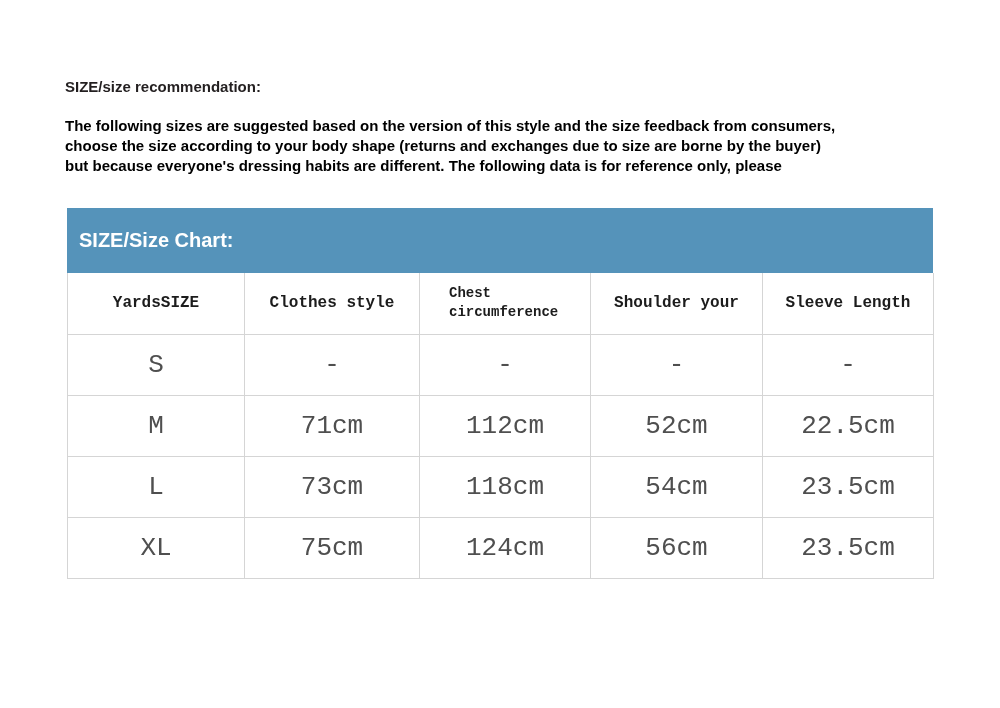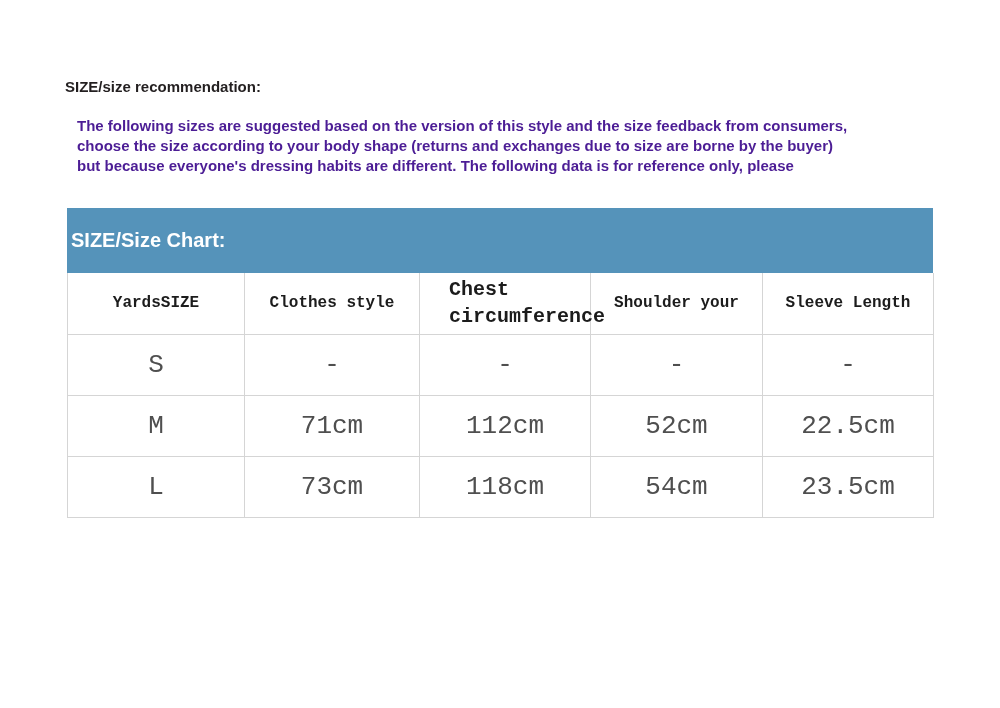--- a/index.html
+++ b/index.html
@@ -22,36 +22,35 @@
     color: #231f20;
   }
   .desc {
     position: absolute;
     left: 65px;
     top: 116px;
     width: 872px;
     font-size: 15px;
     font-weight: bold;
     line-height: 20px;
-    color: #4c1d95;
+    color: #000000;
     white-space: nowrap;
-    margin-left: 12px;
   }
   .chart-bar {
     position: absolute;
     left: 67px;
     top: 208px;
     width: 866px;
     height: 65px;
     background: #5593ba;
     display: flex;
     align-items: center;
   }
   .chart-bar .bar-title {
-    padding-left: 4px;
+    padding-left: 12px;
     font-size: 20px;
     font-weight: bold;
     color: #ffffff;
   }
   table.size-table {
     position: absolute;
     left: 67px;
     top: 273px;
     width: 866px;
     border-collapse: collapse;
@@ -68,21 +67,21 @@
   table.size-table tr:first-child th { border-top: none; }
   table.size-table th {
     font-size: 16px;
     font-weight: bold;
     color: #1c1c1c;
   }
   th.th-wrap .wrap-inner {
     display: inline-block;
     width: 112px;
     text-align: left;
-    font-size: 20px;
+    font-size: 14px;
     line-height: 1.35;
   }
   table.size-table td {
     font-size: 26px;
     font-weight: normal;
     color: #4f4f4f;
   }
   td.size-cell { font-size: 25px; color: #4a4a4a; }
 </style>
 </head>
@@ -136,16 +135,23 @@
         <td>52cm</td>
         <td>22.5cm</td>
       </tr>
       <tr>
         <td class="size-cell">L</td>
         <td>73cm</td>
         <td>118cm</td>
         <td>54cm</td>
         <td>23.5cm</td>
       </tr>
+      <tr>
+        <td class="size-cell">XL</td>
+        <td>75cm</td>
+        <td>124cm</td>
+        <td>56cm</td>
+        <td>23.5cm</td>
+      </tr>
     </tbody>
   </table>
 
 </div>
 
 </body></html>

